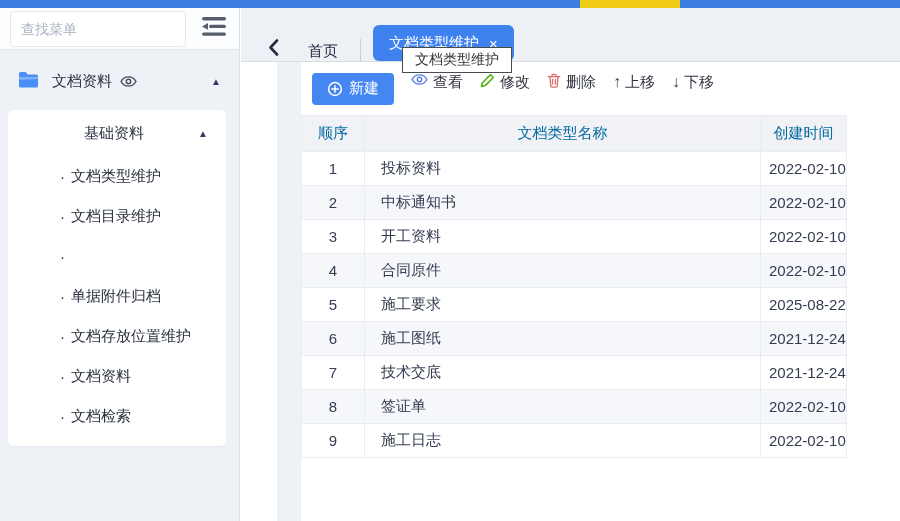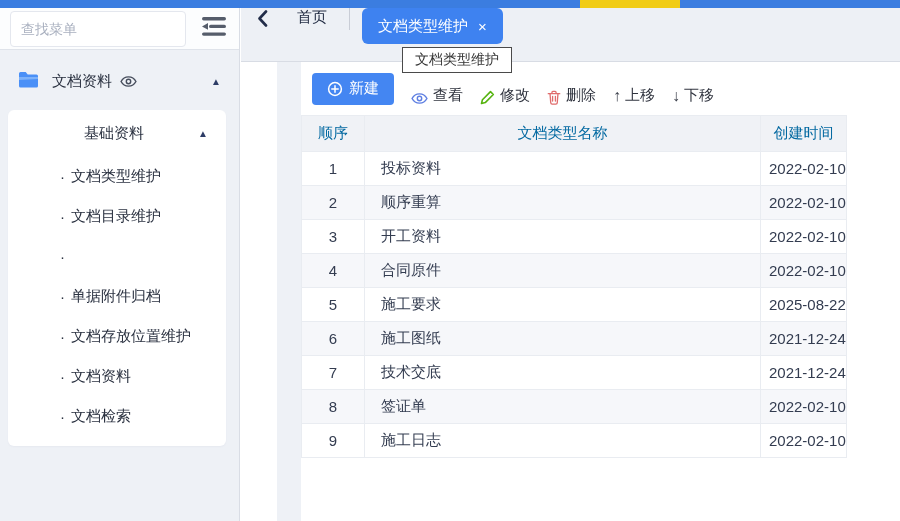--- a/index.html
+++ b/index.html
@@ -33,41 +33,41 @@
   .group-row { height:46px; display:flex; align-items:center; padding:0 18px 0 36px;
     font-size:15px; color:#2a3140; cursor:pointer;margin-left:40px; }
   .menu-list { list-style:none; }
   .menu-item { height:40px; display:flex; align-items:center; padding-left:52px;
     font-size:15px; color:#2a3140; cursor:pointer; white-space:nowrap; overflow:hidden; }
   .menu-item .bullet { margin-right:6px; color:#2a3140; }
 
   
   .main { position:absolute; left:241px; top:8px; width:659px; height:513px; background:#fff; }
   .tabbar { height:54px; background:#edf0f5; border-bottom:1px solid #d8dce4;
-    display:flex; align-items:flex-start; padding-left:16px; position:relative; }
+    display:flex; align-items:flex-end; padding-left:27px; position:relative; }
   .back-btn { width:20px; height:24px; display:flex; align-items:center; cursor:pointer; }
   .home-tab { font-size:15px; color:#1f2940; margin:0 22px 0 20px; cursor:pointer; }
   .tab-divider { width:1px; height:22px; background:#c9cdd6; }
   .tab-pill { margin-left:12px; height:36px; background:#3e82f0; border-radius:6px;
     color:#fff; font-size:15px; display:flex; align-items:center; padding:0 16px; cursor:pointer; }
   .tab-pill .close-x { margin-left:10px; font-size:15px; cursor:pointer; }
   .tooltip { position:absolute; left:161px; top:39px; background:#fff; border:1px solid #4a4a4a;
     padding:3px 12px; font-size:14px; color:#333; z-index:20; white-space:nowrap; }
 
   .main-body { display:flex; height:494px;padding-left:36px; }
   .gutter { width:24px; background:#eef1f6; }
   .content { flex:1; background:#fff; }
 
   .toolbar { height:53px; display:flex; align-items:center; padding-left:11px; }
   .btn-new { height:32px; background:#4486f2; border:none; border-radius:4px; color:#fff;
     font-size:15px; display:flex; align-items:center; padding:0 15px; cursor:pointer;
     font-family:"Liberation Sans","DejaVu Sans",sans-serif; }
   .btn-new svg { margin-right:6px; }
   .tool-btn { height:32px; background:transparent; border:none; color:#30343f; font-size:15px;
-    display:flex; align-items:flex-end; margin-left:17px; cursor:pointer; white-space:nowrap;
+    display:flex; align-items:flex-start; margin-left:17px; cursor:pointer; white-space:nowrap;
     font-family:"Liberation Sans","DejaVu Sans",sans-serif; }
   .tool-btn .t-icon { display:flex; align-items:center; margin-right:5px; }
   .arrow-glyph { font-size:16px; color:#3a3f4a; margin-right:4px; }
 
   table.grid { border-collapse:collapse; table-layout:fixed; width:545px; font-size:15px; }
   table.grid th, table.grid td { border:1px solid #e9ecf1; }
   table.grid th { height:36px; background:#f0f2f6; color:#0369a1; font-weight:normal; }
   table.grid td { height:34px; color:#333c50; overflow:hidden; white-space:nowrap; }
   col.c-order { width:63px; } col.c-name { width:396px; } col.c-date { width:86px; }
   td.cell-order { text-align:center; }
@@ -246,21 +246,21 @@
         <tbody>
 
             <tr class="grid-row">
               <td class="cell-order">1</td>
               <td class="cell-name">投标资料</td>
               <td class="cell-date">2022-02-10</td>
             </tr>
 
             <tr class="grid-row">
               <td class="cell-order">2</td>
-              <td class="cell-name">顺序重算</td>
+              <td class="cell-name">中标通知书</td>
               <td class="cell-date">2022-02-10</td>
             </tr>
 
             <tr class="grid-row">
               <td class="cell-order">3</td>
               <td class="cell-name">开工资料</td>
               <td class="cell-date">2022-02-10</td>
             </tr>
 
             <tr class="grid-row">

